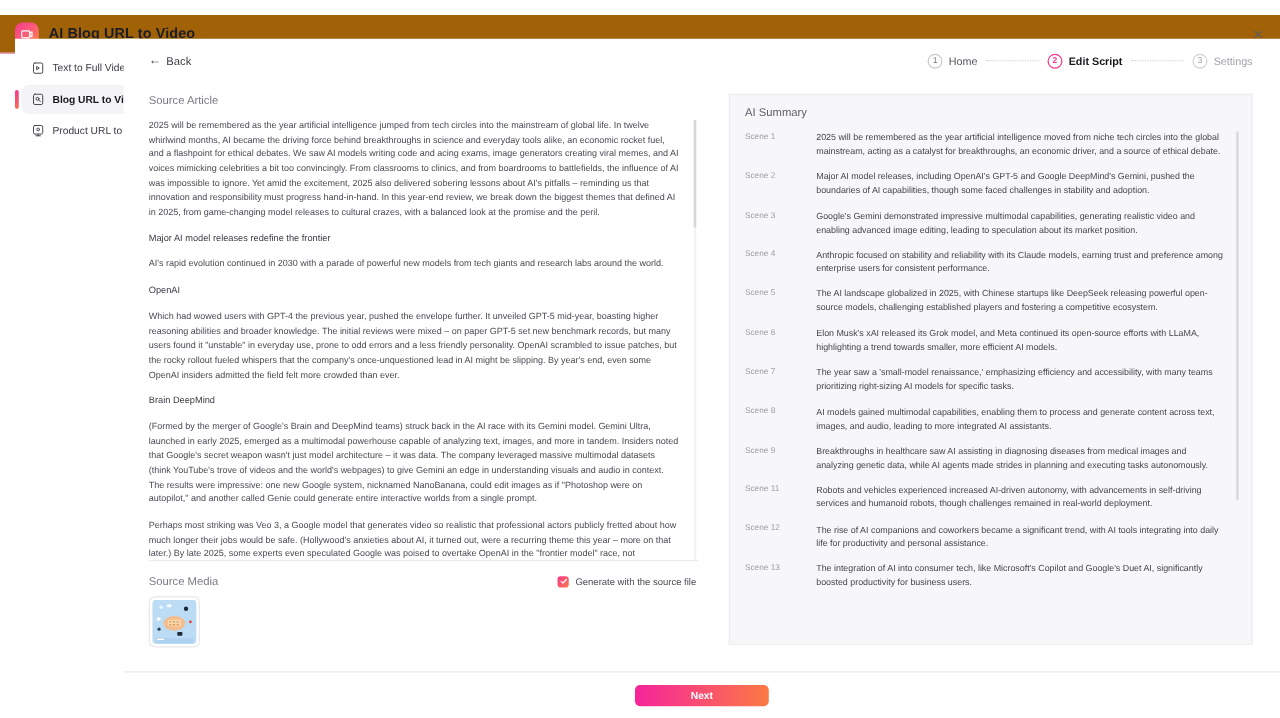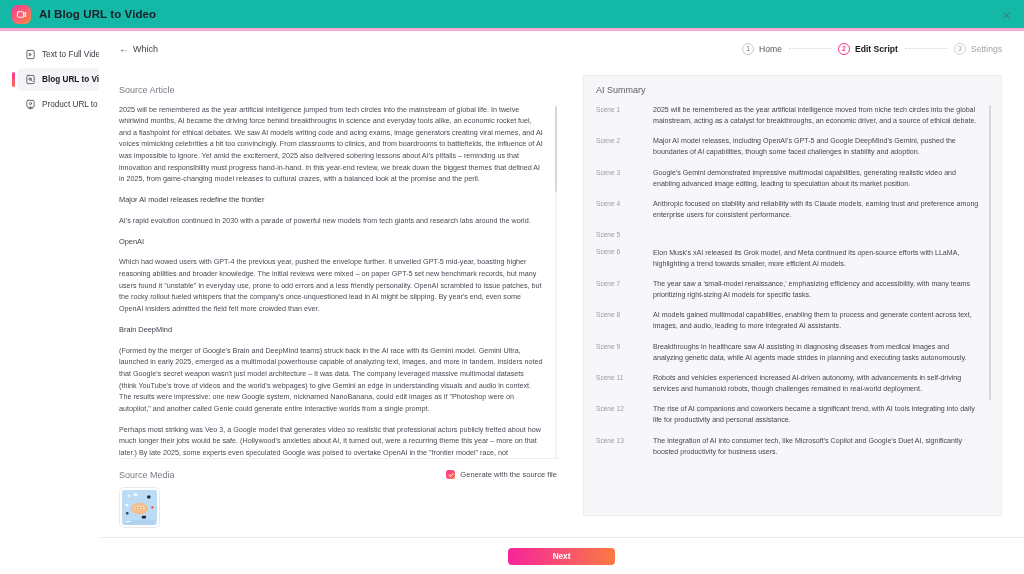--- a/index.html
+++ b/index.html
@@ -6,23 +6,23 @@
   html, body {
     width: 1024px; height: 574px;
     font-family: "Liberation Sans", sans-serif;
     background: #ffffff;
     color: #2b2b2b;
     overflow: hidden;
   }
 
   
   .titlebar {
-    position: absolute; top: 0; left: 0; width: 1024px; height: 31px;
-    background: #14b8a6;
-    border-bottom: 3px solid #f9a8d4;
+    position: absolute; top: 12px; left: 0; width: 1024px; height: 31px;
+    background: #a16207;
+    border-bottom: 1px solid #f9a8d4;
     display: flex; align-items: center;
   }
   .brand { display: flex; align-items: center; gap: 8px; padding-left: 12px; }
   .brand-logo {
     width: 19px; height: 19px; border-radius: 6px;
     background: linear-gradient(140deg, #f6388f 0%, #fb5b7a 45%, #fb8a3c 100%);
     display: flex; align-items: center; justify-content: center;
     flex: none;
   }
   .brand-logo svg { display: block; }
@@ -94,21 +94,21 @@
     flex: none; width: 42px; margin: 0 7px;
     border-top: 1px dotted #d6d6dc; height: 1px;
   }
 
   
   .content {
     display: flex; gap: 0;
     padding: 9px 22px 0 20px;
     height: 471px;
   }
-  .col-left { width: 440px; flex: none; display: flex; flex-direction: column; justify-content: center; }
+  .col-left { width: 440px; flex: none; display: flex; flex-direction: column; }
   .col-right { flex: 1; padding-left: 24px; display: flex; flex-direction: column; }
 
   .section-label { font-size: 9px; color: #7a7a85; margin-bottom: 9px; }
 
   .article-scroll {
     position: relative;
     height: 355px;
     overflow: hidden;
     padding-right: 16px;
     border-bottom: 1px solid #ededf1;
@@ -248,21 +248,21 @@
     <span>Product URL to Video</span>
   </div>
 
 </div>
 
 <div class="main">
 
   <div class="topbar">
     <div class="back-btn">
       <span class="arr">←</span>
-      <span>Which</span>
+      <span>Back</span>
     </div>
 
     <div class="stepper">
       <div class="step done">
         <span class="step-num">1</span>
         <span class="step-label">Home</span>
       </div>
       <span class="step-dots"></span>
       <div class="step active">
         <span class="step-num">2</span>
@@ -351,20 +351,21 @@
               <div class="scene-row">
                 <div class="scene-key">Scene 3</div>
                 <div class="scene-text">Google's Gemini demonstrated impressive multimodal capabilities, generating realistic video and enabling advanced image editing, leading to speculation about its market position.</div>
               </div>
               <div class="scene-row">
                 <div class="scene-key">Scene 4</div>
                 <div class="scene-text">Anthropic focused on stability and reliability with its Claude models, earning trust and preference among enterprise users for consistent performance.</div>
               </div>
               <div class="scene-row">
                 <div class="scene-key">Scene 5</div>
+                <div class="scene-text">The AI landscape globalized in 2025, with Chinese startups like DeepSeek releasing powerful open-source models, challenging established players and fostering a competitive ecosystem.</div>
               </div>
               <div class="scene-row">
                 <div class="scene-key">Scene 6</div>
                 <div class="scene-text">Elon Musk's xAI released its Grok model, and Meta continued its open-source efforts with LLaMA, highlighting a trend towards smaller, more efficient AI models.</div>
               </div>
               <div class="scene-row">
                 <div class="scene-key">Scene 7</div>
                 <div class="scene-text">The year saw a 'small-model renaissance,' emphasizing efficiency and accessibility, with many teams prioritizing right-sizing AI models for specific tasks.</div>
               </div>
               <div class="scene-row">

